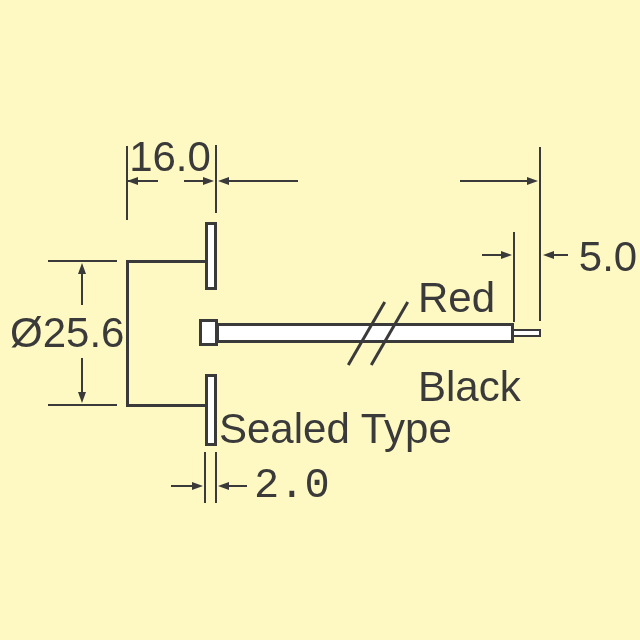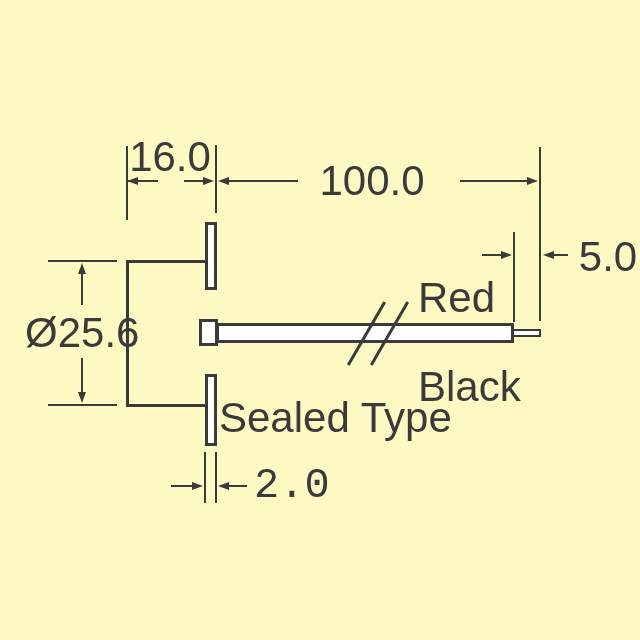--- a/index.html
+++ b/index.html
@@ -48,39 +48,38 @@
   <div class="ln" style="left:48px;top:404px;width:69px;height:2px;"></div>
 
   <div class="ln" style="left:128px;top:180px;width:30px;height:2px;"></div>
   <div class="arr l" style="left:127px;top:177px;"></div>
   <div class="ln" style="left:184px;top:180px;width:24px;height:2px;"></div>
   <div class="arr r" style="left:203px;top:177px;"></div>
   <div class="lbl ctr" style="left:128px;top:136px;width:84px;">16.0</div>
 
   <div class="arr l" style="left:218px;top:177px;"></div>
   <div class="ln" style="left:226px;top:180px;width:72px;height:2px;"></div>
-  <div class="lbl ctr" style="left:318px;top:160px;width:108px;">100.0</div>
   <div class="ln" style="left:460px;top:180px;width:70px;height:2px;"></div>
   <div class="arr r" style="left:527px;top:177px;"></div>
 
   <div class="ln" style="left:482px;top:254px;width:22px;height:2px;"></div>
   <div class="arr r" style="left:501px;top:251px;"></div>
   <div class="arr l" style="left:543px;top:251px;"></div>
   <div class="ln" style="left:551px;top:254px;width:17px;height:2px;"></div>
   <div class="lbl ctr" style="left:576px;top:236px;width:64px;">5.0</div>
 
   <div class="arr u" style="left:78px;top:263px;"></div>
   <div class="ln" style="left:81px;top:272px;width:2px;height:33px;"></div>
-  <div class="lbl ctr" style="left:18px;top:312px;width:112px;padding-left:7px;">Ø25.6</div>
+  <div class="lbl ctr" style="left:3px;top:312px;width:112px;padding-left:7px;">Ø25.6</div>
   <div class="ln" style="left:81px;top:358px;width:2px;height:36px;"></div>
   <div class="arr d" style="left:78px;top:392px;"></div>
 
   <div class="ln" style="left:171px;top:485px;width:24px;height:2px;"></div>
   <div class="arr r" style="left:192px;top:482px;"></div>
   <div class="arr l" style="left:218px;top:482px;"></div>
   <div class="ln" style="left:226px;top:485px;width:21px;height:2px;"></div>
   <div class="lbl ctr" style="left:254px;top:465px;width:64px;font-family:Liberation Mono, monospace;">2.0</div>
 
   <div class="lbl" style="left:418px;top:277px;">Red</div>
   <div class="lbl" style="left:418px;top:366px;text-align:right;">Black</div>
-  <div class="lbl" style="left:219px;top:397px;">Sealed Type</div>
+  <div class="lbl" style="left:219px;top:408px;">Sealed Type</div>
 
 </div>
 
 </body></html>

